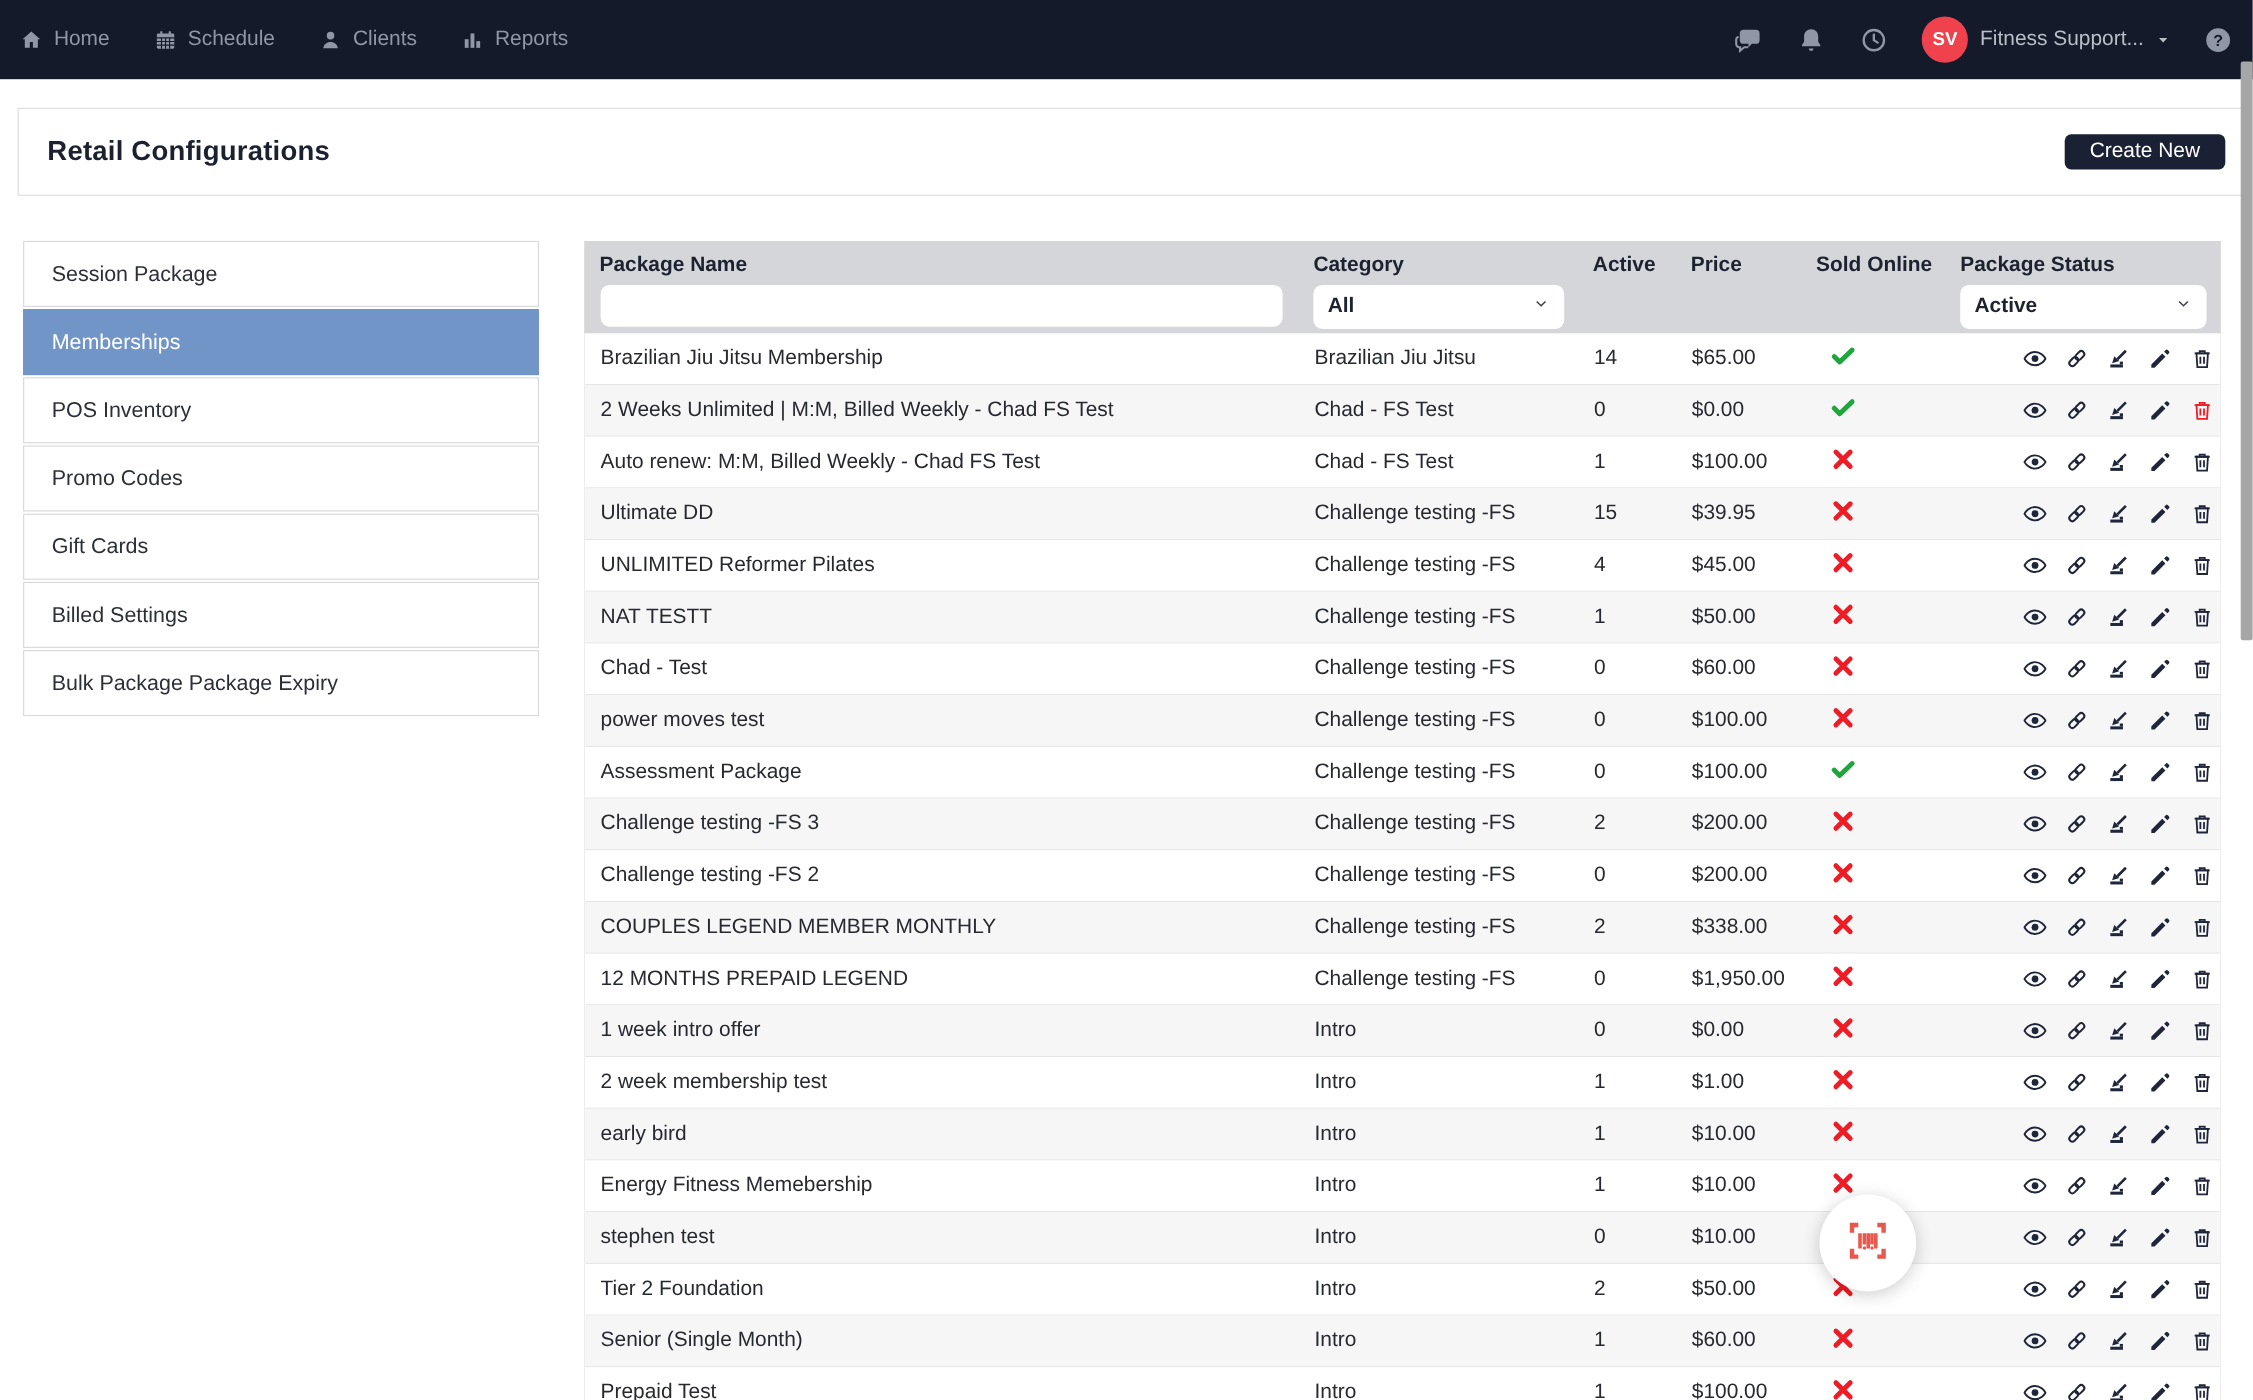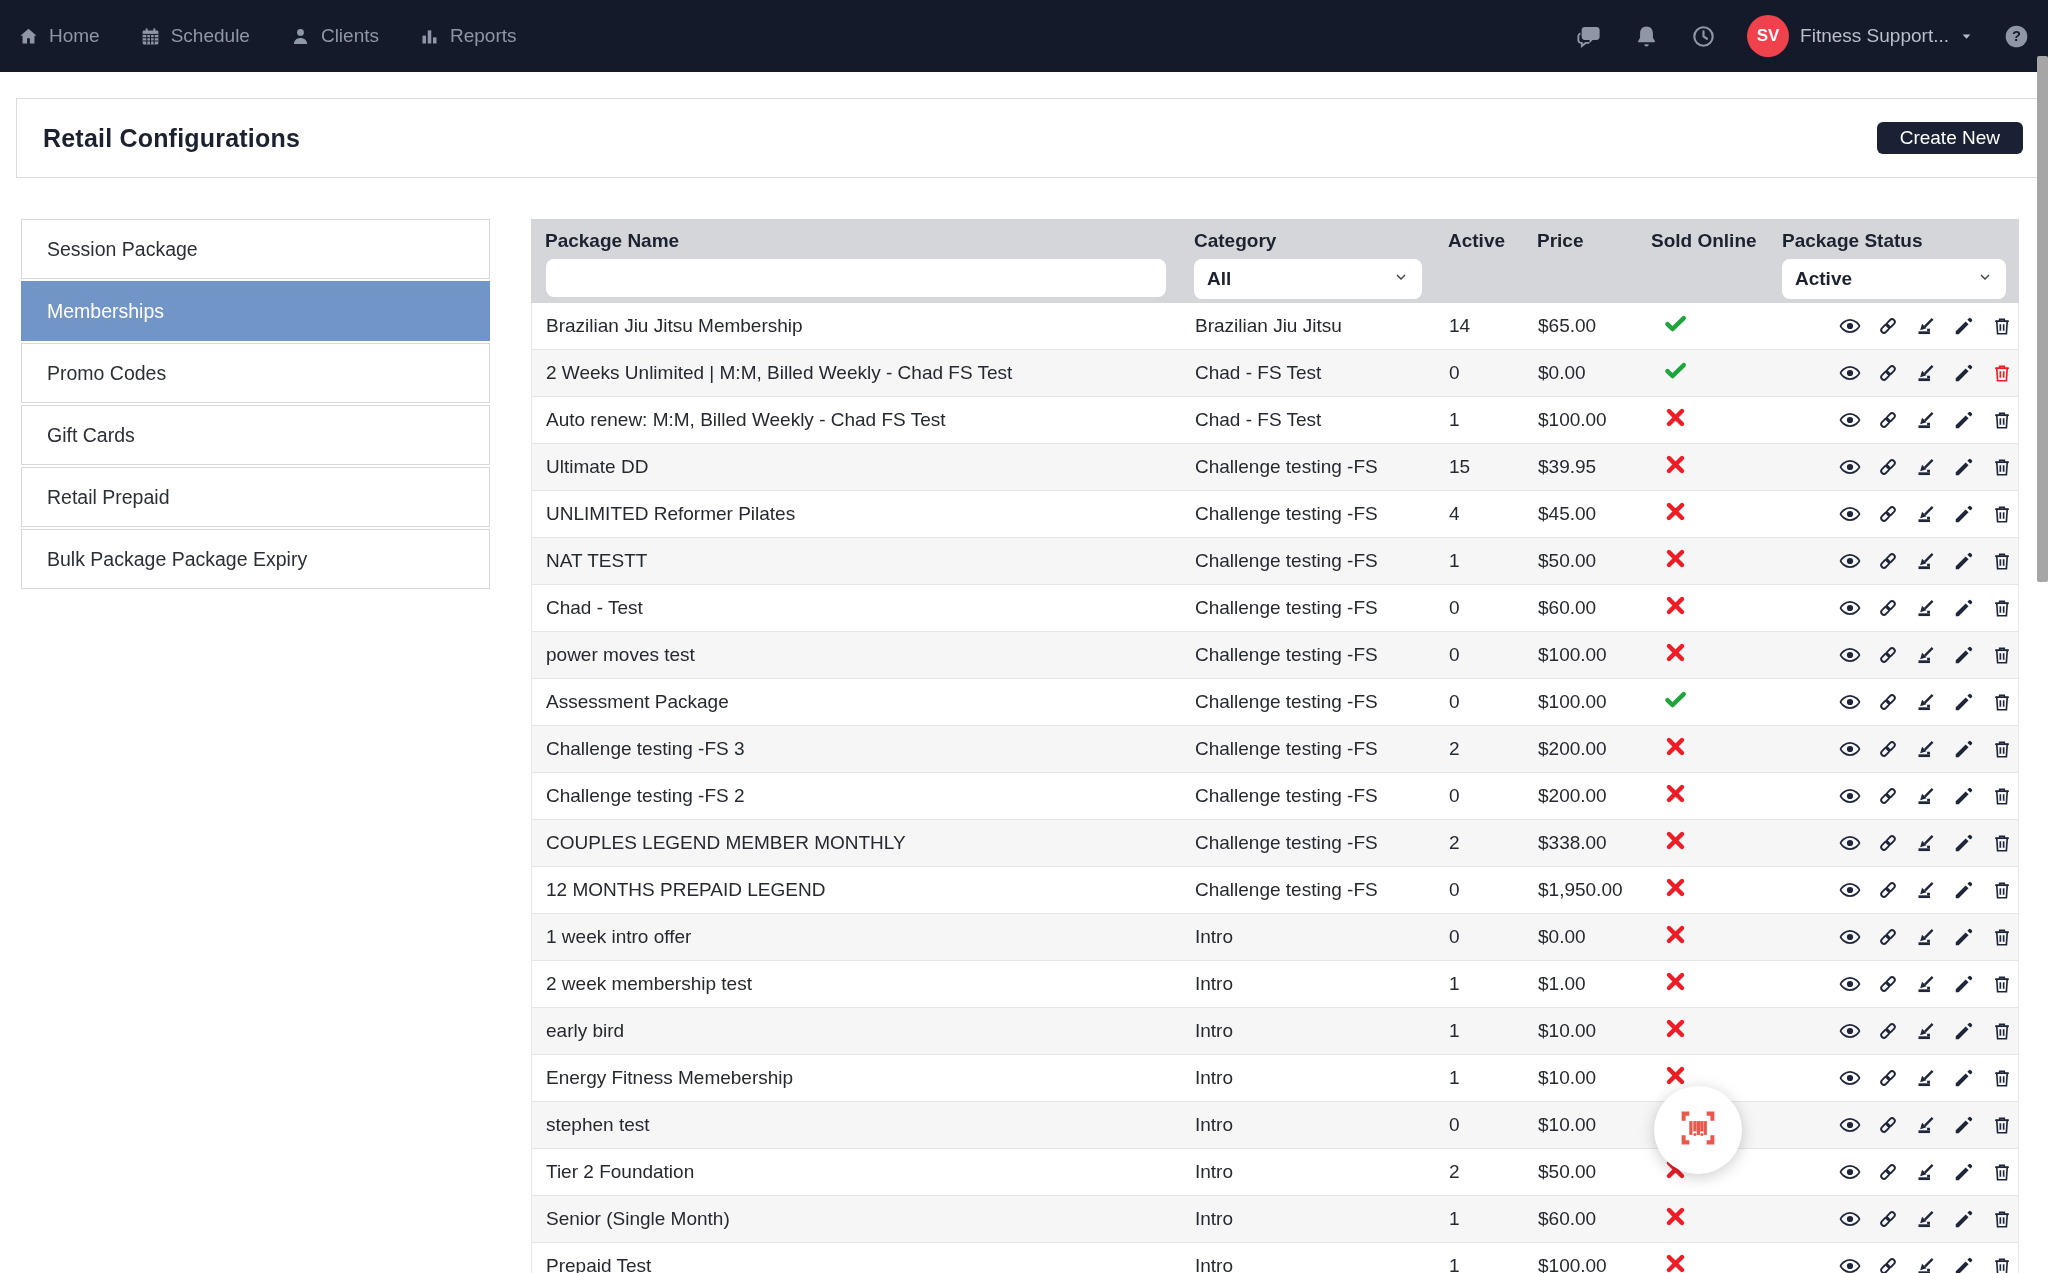--- a/index.html
+++ b/index.html
@@ -169,23 +169,24 @@
 </nav>
 
 <div class="header-card">
   <div class="page-title">Retail Configurations</div>
   <button class="create-btn">Create New</button>
 </div>
 
 <div class="sidebar" id="sidebar">
     <div class="side-item">Session Package</div>
     <div class="side-item selected" style="background: rgb(114, 149, 200); border-color: rgb(114, 149, 200);">Memberships</div>
+    <div class="side-item">POS Inventory</div>
     <div class="side-item">Promo Codes</div>
     <div class="side-item">Gift Cards</div>
-    <div class="side-item">Retail Prepaid</div>
+    <div class="side-item">Billed Settings</div>
     <div class="side-item">Bulk Package Package Expiry</div>
   </div>
 
 <div class="table">
   <div class="thead">
     <span class="col-label cl-name">Package Name</span>
     <span class="col-label cl-category">Category</span>
     <span class="col-label cl-active">Active</span>
     <span class="col-label cl-price">Price</span>
     <span class="col-label cl-sold">Sold Online</span>

